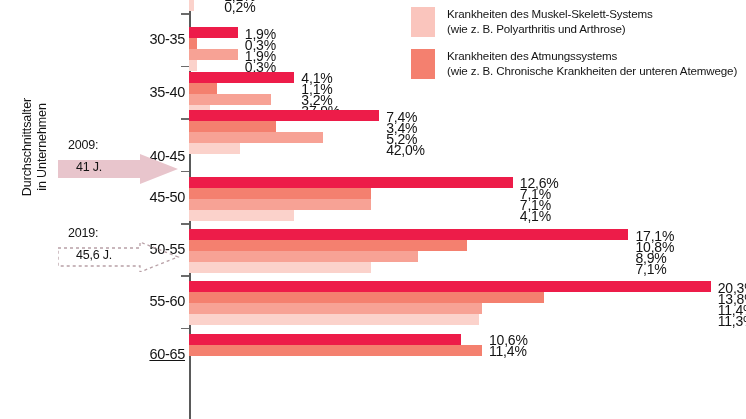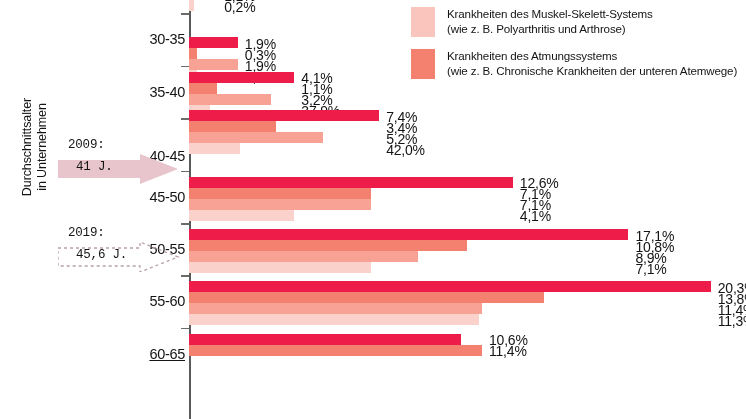--- a/index.html
+++ b/index.html
@@ -42,21 +42,21 @@
   
   #legend{position:absolute;left:411px;top:6px;width:335px;}
   .legend-row{position:relative;margin-bottom:8px;min-height:34px;}
   .legend-swatch{position:absolute;left:0;top:1px;width:24px;height:30px;}
   .legend-text{
     margin-left:36px;font-size:11.6px;line-height:15px;color:#141414;
     letter-spacing:-0.15px;white-space:pre-line;
   }
 
   
-  .anno{position:absolute;font-family:Liberation Mono, monospace;}
+  .anno{position:absolute;}
   .anno-year{
     position:absolute;font-size:12.5px;color:#141414;
     white-space:nowrap;letter-spacing:-0.2px;
   }
   .anno-val{
     position:absolute;font-size:12.5px;color:#141414;
     white-space:nowrap;letter-spacing:-0.2px;
   }
 </style>
 </head>
@@ -86,21 +86,21 @@
       <div class="cat" style="top: 241px;">50-55</div>
       <div class="cat" style="top: 293.4px;">55-60</div>
       <div class="cat" style="top: 345.8px; text-decoration: underline;">60-65</div>
     </div>
   <div id="plot">
       <div class="group" style="top: -33px; height: 44px;">
         <div class="bar" style="top: 33px; width: 5.14px; background: rgb(251, 210, 203);"></div>
         <div class="blabel" style="left: 35.27px; top: 22.5px;">1,1%</div>
         <div class="blabel" style="left: 35.27px; top: 33.5px;">0,2%</div>
       </div>
-      <div class="group" style="top: 37px; height: 44px;">
+      <div class="group" style="top: 27px; height: 44px;">
         <div class="bar" style="top: 0px; width: 48.83px; background: rgb(237, 28, 73);"></div>
         <div class="bar" style="top: 11px; width: 7.71px; background: rgb(244, 128, 111);"></div>
         <div class="bar" style="top: 22px; width: 48.83px; background: rgb(247, 162, 149);"></div>
         <div class="bar" style="top: 33px; width: 7.71px; background: rgb(251, 210, 203);"></div>
         <div class="blabel" style="left: 55.83px; top: 0.5px;">1,9%</div>
         <div class="blabel" style="left: 55.83px; top: 11.5px;">0,3%</div>
         <div class="blabel" style="left: 55.83px; top: 22.5px;">1,9%</div>
         <div class="blabel" style="left: 55.83px; top: 33.5px;">0,3%</div>
       </div>
       <div class="group" style="top: 71.8px; height: 44px;">

